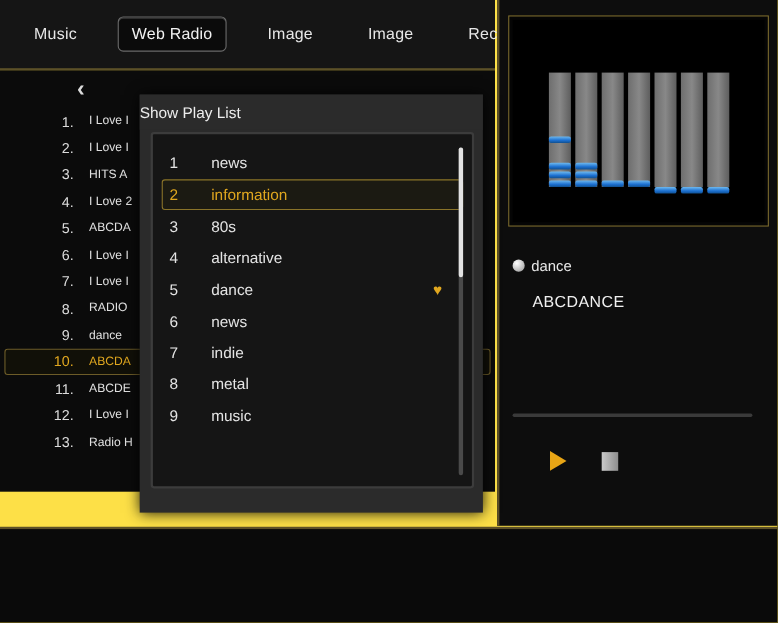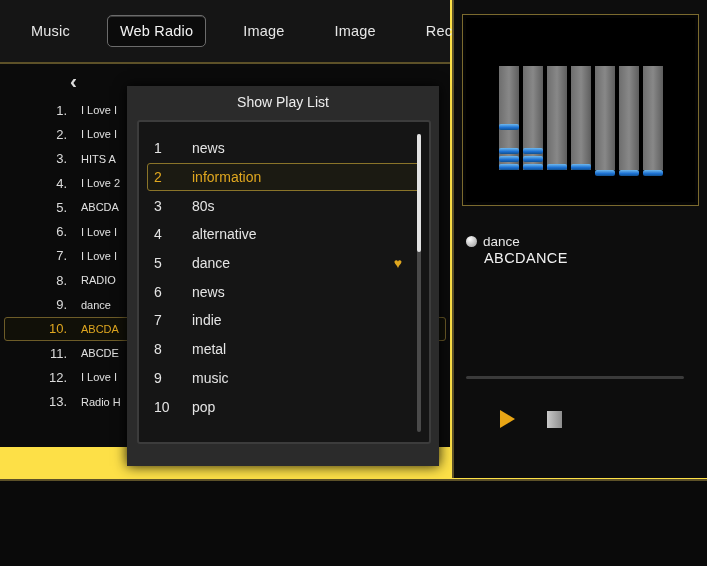--- a/index.html
+++ b/index.html
@@ -208,21 +208,21 @@
   #genre-dot {
     width: 11px; height: 11px;
     border-radius: 50%;
     background: radial-gradient(circle at 35% 30%, #fdfdfd, #b4b4b4 70%);
     margin-right: 6px;
     flex: none;
   }
   #now-title {
     position: absolute;
     left: 30px;
-    top: 250px;
+    top: 267px;
     font-size: 14.5px;
     color: #f0f0f0;
     letter-spacing: .4px;
   }
   #progress-track {
     position: absolute;
     left: 12px;
     top: 376px;
     width: 218px;
     height: 3px;
@@ -255,21 +255,20 @@
     top: 86px;
     width: 312px;
     height: 380px;
     background: #2b2b2b;
     box-shadow: 0 0 12px rgba(0,0,0,.9);
     box-sizing: border-box;
   }
   #dialog-title {
     height: 32px;
     line-height: 32px;
-    text-align: center;
     font-size: 14px;
     color: #ededed;
     background: #2b2b2b;
   }
   #dialog-body {
     position: absolute;
     left: 10px;
     top: 34px;
     right: 8px;
     bottom: 22px;
@@ -510,24 +509,20 @@
           <span class="gname">indie</span>
         </div>
         <div class="genre-row">
           <span class="gidx">8</span>
           <span class="gname">metal</span>
         </div>
         <div class="genre-row">
           <span class="gidx">9</span>
           <span class="gname">music</span>
         </div>
-        <div class="genre-row">
-          <span class="gidx">10</span>
-          <span class="gname">pop</span>
-        </div>
       </div>
       <div id="dlg-scroll-track">
         <div id="dlg-scroll-thumb"></div>
       </div>
     </div>
   </div>
 
   <div id="bottombar">
     
     

